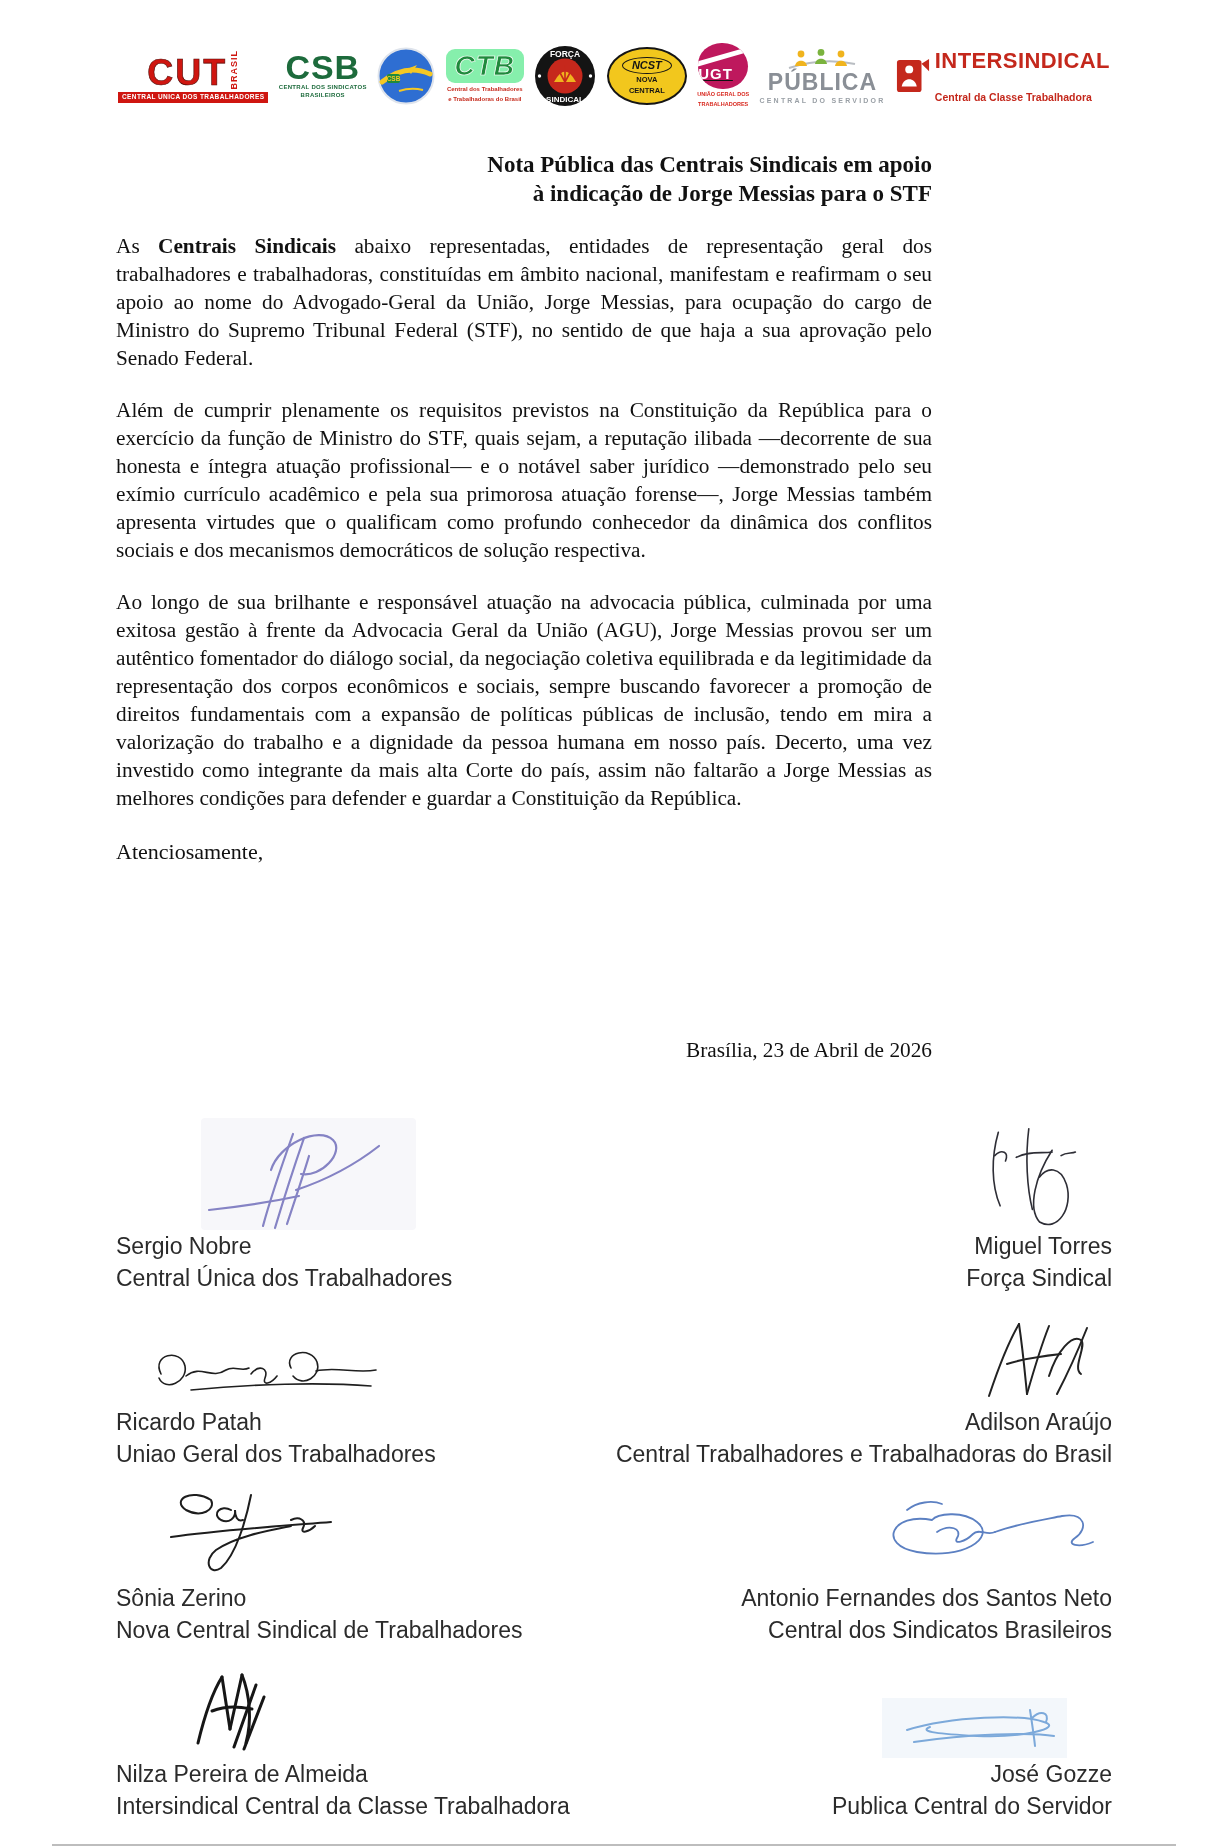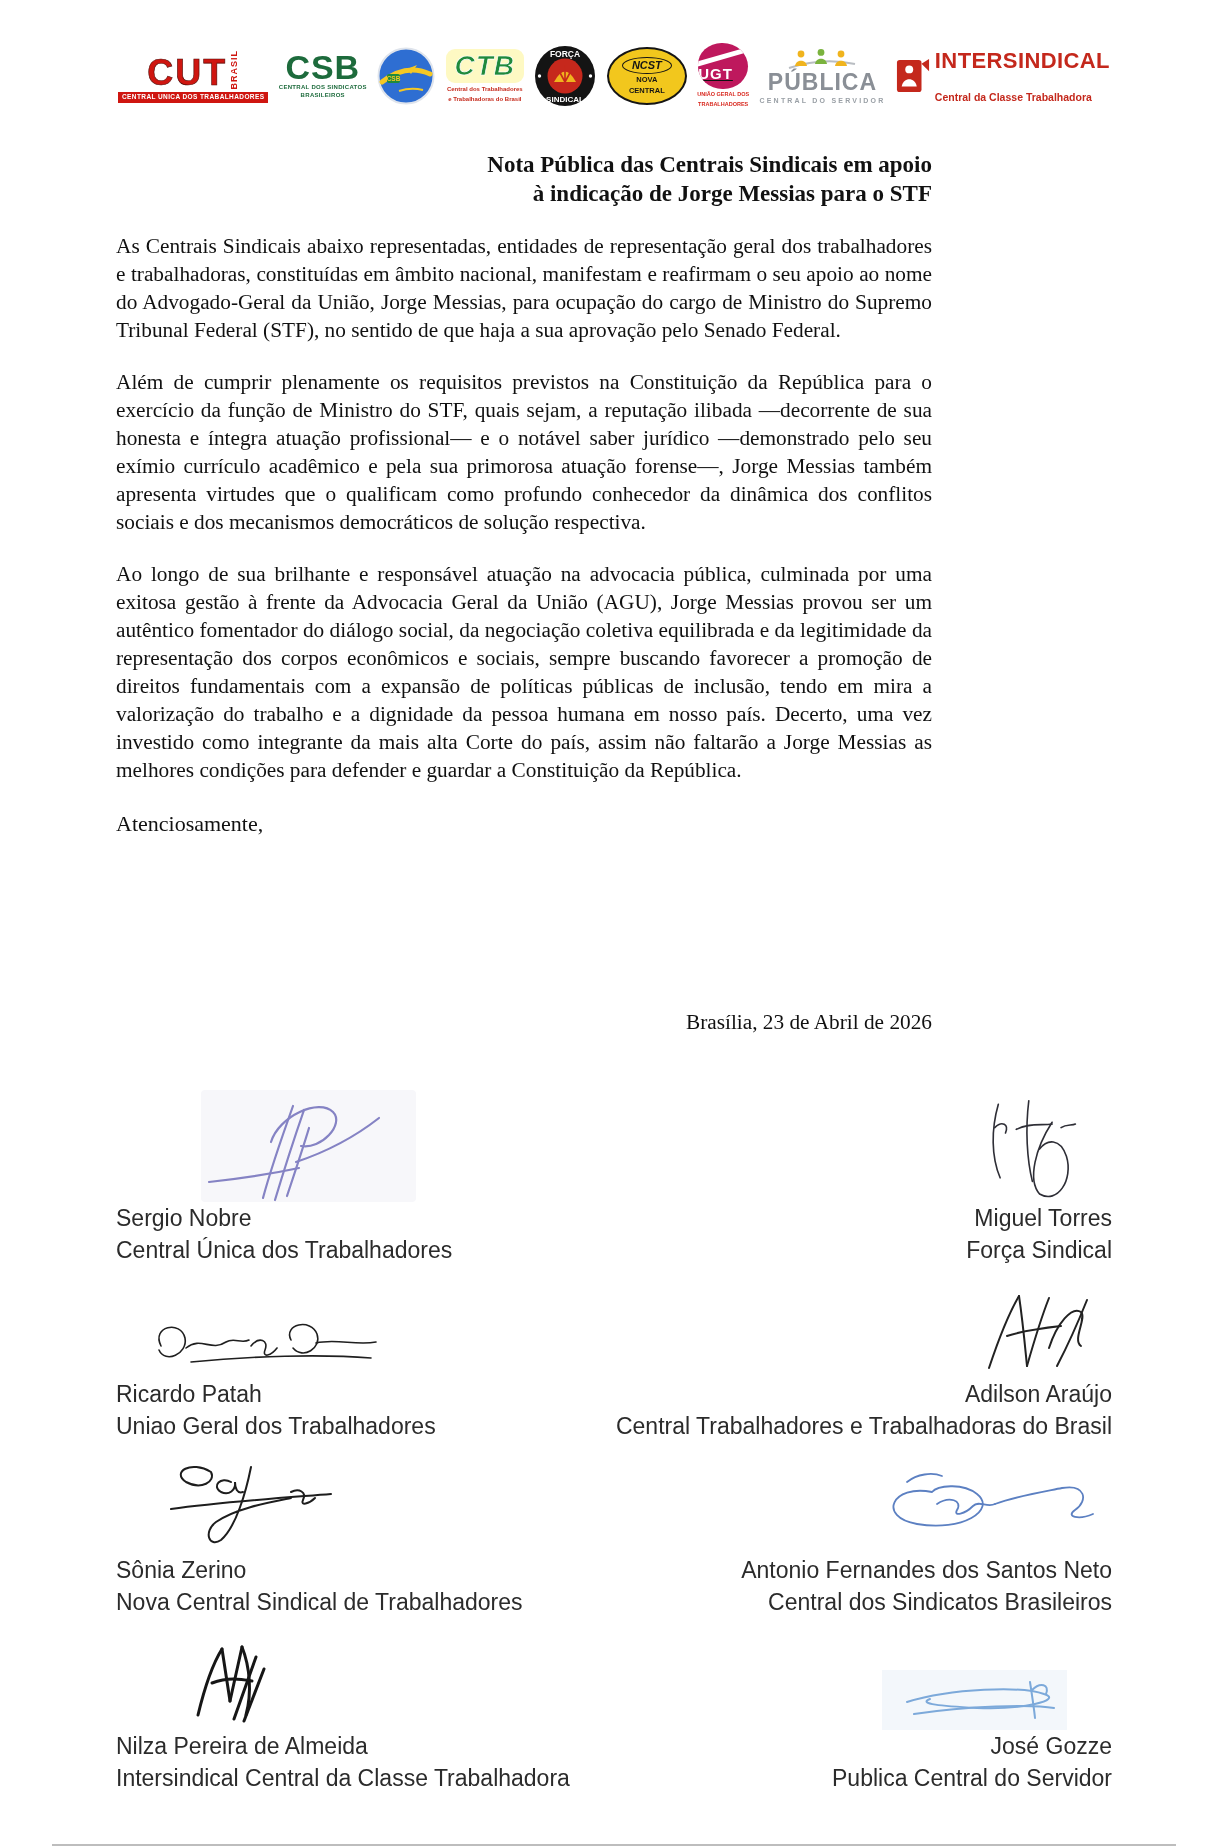--- a/index.html
+++ b/index.html
@@ -30,21 +30,21 @@
   .logo-cut .cut-top { display:flex; align-items:flex-end; }
   .cut-main { font:900 36px/0.9 "Liberation Sans",sans-serif; color:#cf1610; letter-spacing:2px; -webkit-text-stroke:0.6px #4a0a06; }
   .cut-side { writing-mode: vertical-rl; transform: rotate(180deg); font:700 9px "Liberation Sans",sans-serif; color:#cf1610; margin-left:2px; letter-spacing:1px; }
   .cut-bar { margin-top:3px; background:#cf1610; color:#fff; font:700 6.5px/1 "Liberation Sans",sans-serif; padding:2px 4px; letter-spacing:0.4px; white-space:nowrap; }
 
   
   .csb-main { font:900 34px/0.9 "Liberation Sans",sans-serif; color:#1d6b3c; letter-spacing:1px; }
   .csb-sub { font:700 6px/1.4 "Liberation Sans",sans-serif; color:#1d6b3c; text-align:center; letter-spacing:0.3px; }
 
   
-  .ctb-main { font:900 italic 28px/1 "Liberation Sans",sans-serif; color:#1f8a3c; background:#fef9c3; padding:3px 9px; border-radius:9px; -webkit-text-stroke:0.7px #ffffff; letter-spacing:1px; }
+  .ctb-main { font:900 italic 28px/1 "Liberation Sans",sans-serif; color:#1f8a3c; background:#86efac; padding:3px 9px; border-radius:9px; -webkit-text-stroke:0.7px #ffffff; letter-spacing:1px; }
   .ctb-sub { font:700 6px/1.4 "Liberation Sans",sans-serif; color:#c62b1d; text-align:center; margin-top:2px; }
 
   
   .ncst-oval { width:80px; height:58px; background:#f2c71d; border:2px solid #151515; border-radius:50%; display:flex; flex-direction:column; align-items:center; justify-content:center; }
   .ncst-main { font:900 italic 11px/1 "Liberation Sans",sans-serif; color:#151515; border:1.5px solid #151515; border-radius:50%; padding:2px 9px; }
   .ncst-sub { font:800 7.5px/1.15 "Liberation Sans",sans-serif; color:#151515; text-align:center; margin-top:2px; }
 
   
   .ugt-mark { width:50px; height:46px; background:#be185d; border-radius:48% 52% 50% 50%; position:relative; display:flex; align-items:flex-end; justify-content:flex-start; overflow:hidden;text-decoration:underline; }
   .ugt-mark::after { content:""; position:absolute; top:10px; left:-6px; width:70px; height:5px; background:#fff; transform:rotate(-16deg); }
@@ -59,21 +59,21 @@
   .logo-inter { flex-direction:row; align-items:center; gap:5px; }
   .inter-text { display:flex; flex-direction:column; line-height:1; }
   .inter-main { font:900 22px/1 "Liberation Sans",sans-serif; color:#c4281c; letter-spacing:0.4px; }
   .inter-sub { font:700 10.5px/1 "Liberation Sans",sans-serif; color:#c4281c; margin-top:20px; }
 
   
   .text-col { margin-left:64px; margin-right:244px; }
   .doc-title { margin-top:40px; text-align:right; font-size:23px; line-height:29px; font-weight:bold; }
   .doc-title span { display:block; }
   .para { margin-top:24px; font-size:21.3px; line-height:28px; text-align:justify; }
-  .para b { font-weight:normal; }
+  .para b { font-weight:bold; }
   .closing { margin-top:26px; font-size:22px; line-height:28px; }
   .dateline { margin-top:170px; font-size:21.3px; line-height:28px; text-align:right; }
 
   
   .sig-section { margin:54px 64px 4px 64px; }
   .sig-row { display:grid; grid-template-columns:1fr 1fr; column-gap:40px; }
   .sig-block { display:flex; flex-direction:column; }
   .sig-block.left  { align-items:flex-start; text-align:left; }
   .sig-block.right { align-items:flex-end; text-align:right; }
   .sig-art { height:112px; display:flex; align-items:flex-end; }

